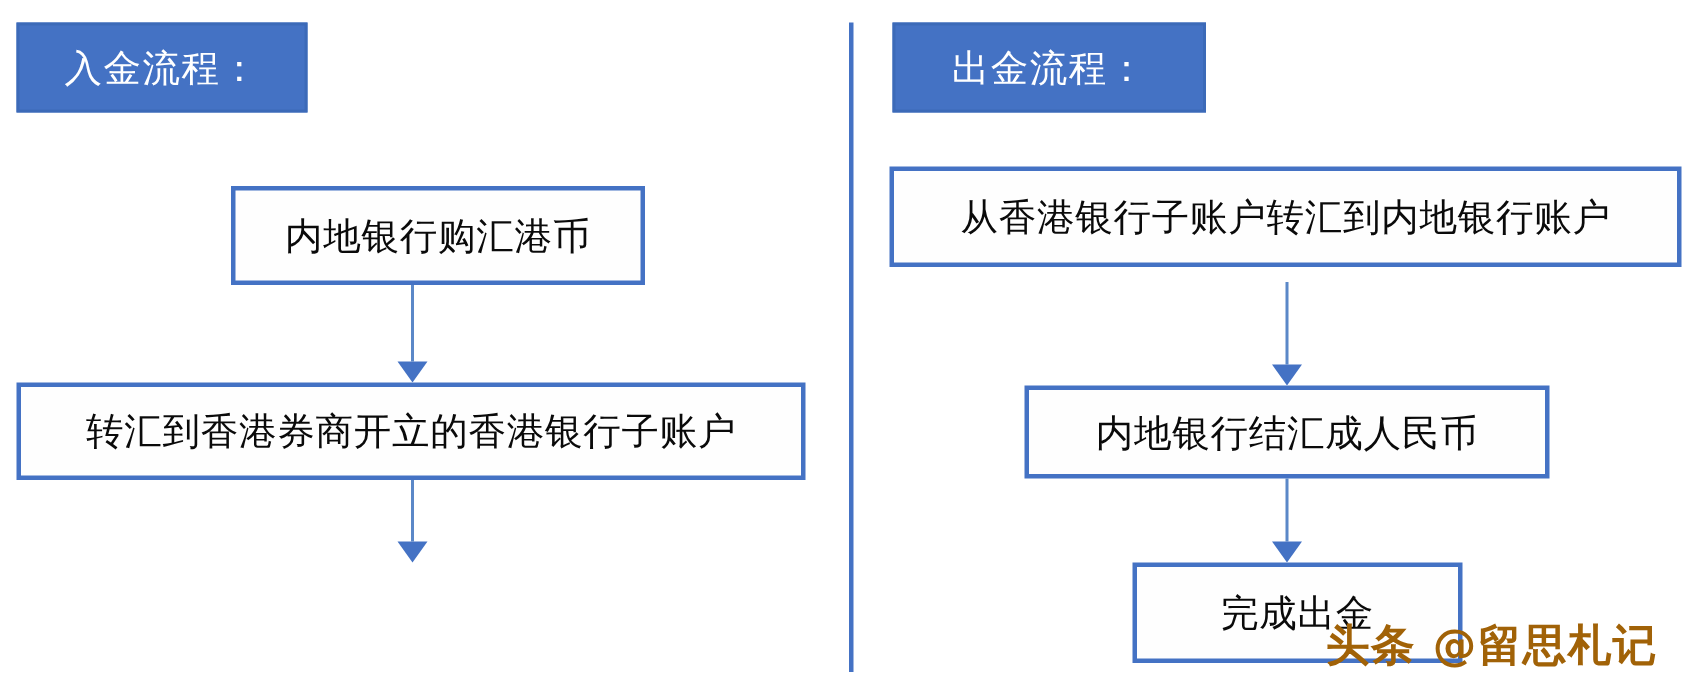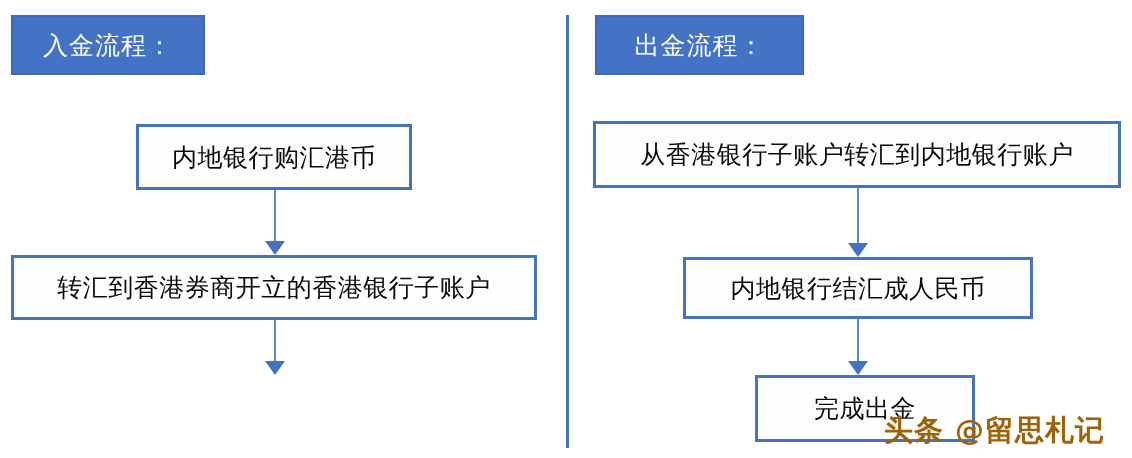--- a/index.html
+++ b/index.html
@@ -95,38 +95,38 @@
 </style>
 </head>
 <body>
 
 <div id="canvas">
 
   <div class="divider" style="left:566px; top:15px; width:3px; height:433px;"></div>
 
   <div class="header-box" style="left:11px; top:15px; width:194px; height:60px;">入金流程：</div>
 
-  <div class="node-box" style="left:136px; top:124px; width:276px; height:66px;">内地银行购汇港币</div>
+  <div class="node-box" style="left:154px; top:124px; width:276px; height:66px;">内地银行购汇港币</div>
 
   <div class="connector" style="left:265px; top:190px; width:20px; height:65px;">
     <div class="shaft" style="height:51px;"></div>
     <div class="head" style="top:51px;"></div>
   </div>
 
   <div class="node-box" style="left:11px; top:255px; width:526px; height:65px;">转汇到香港券商开立的香港银行子账户</div>
 
   <div class="connector" style="left:265px; top:320px; width:20px; height:55px;">
     <div class="shaft" style="height:41px;"></div>
     <div class="head" style="top:41px;"></div>
   </div>
 
 
   <div class="header-box" style="left:595px; top:15px; width:209px; height:60px;">出金流程：</div>
 
-  <div class="node-box" style="left:593px; top:121px; width:528px; height:67px;">从香港银行子账户转汇到内地银行账户</div>
+  <div class="node-box" style="left:593px; top:111px; width:528px; height:67px;">从香港银行子账户转汇到内地银行账户</div>
 
   <div class="connector" style="left:848px; top:188px; width:20px; height:69px;">
     <div class="shaft" style="height:55px;"></div>
     <div class="head" style="top:55px;"></div>
   </div>
 
   <div class="node-box" style="left:644px; top:257px; width:350px; height:62px;margin-left:39px;">内地银行结汇成人民币</div>
 
   <div class="connector" style="left:848px; top:319px; width:20px; height:56px;">
     <div class="shaft" style="height:42px;"></div>

